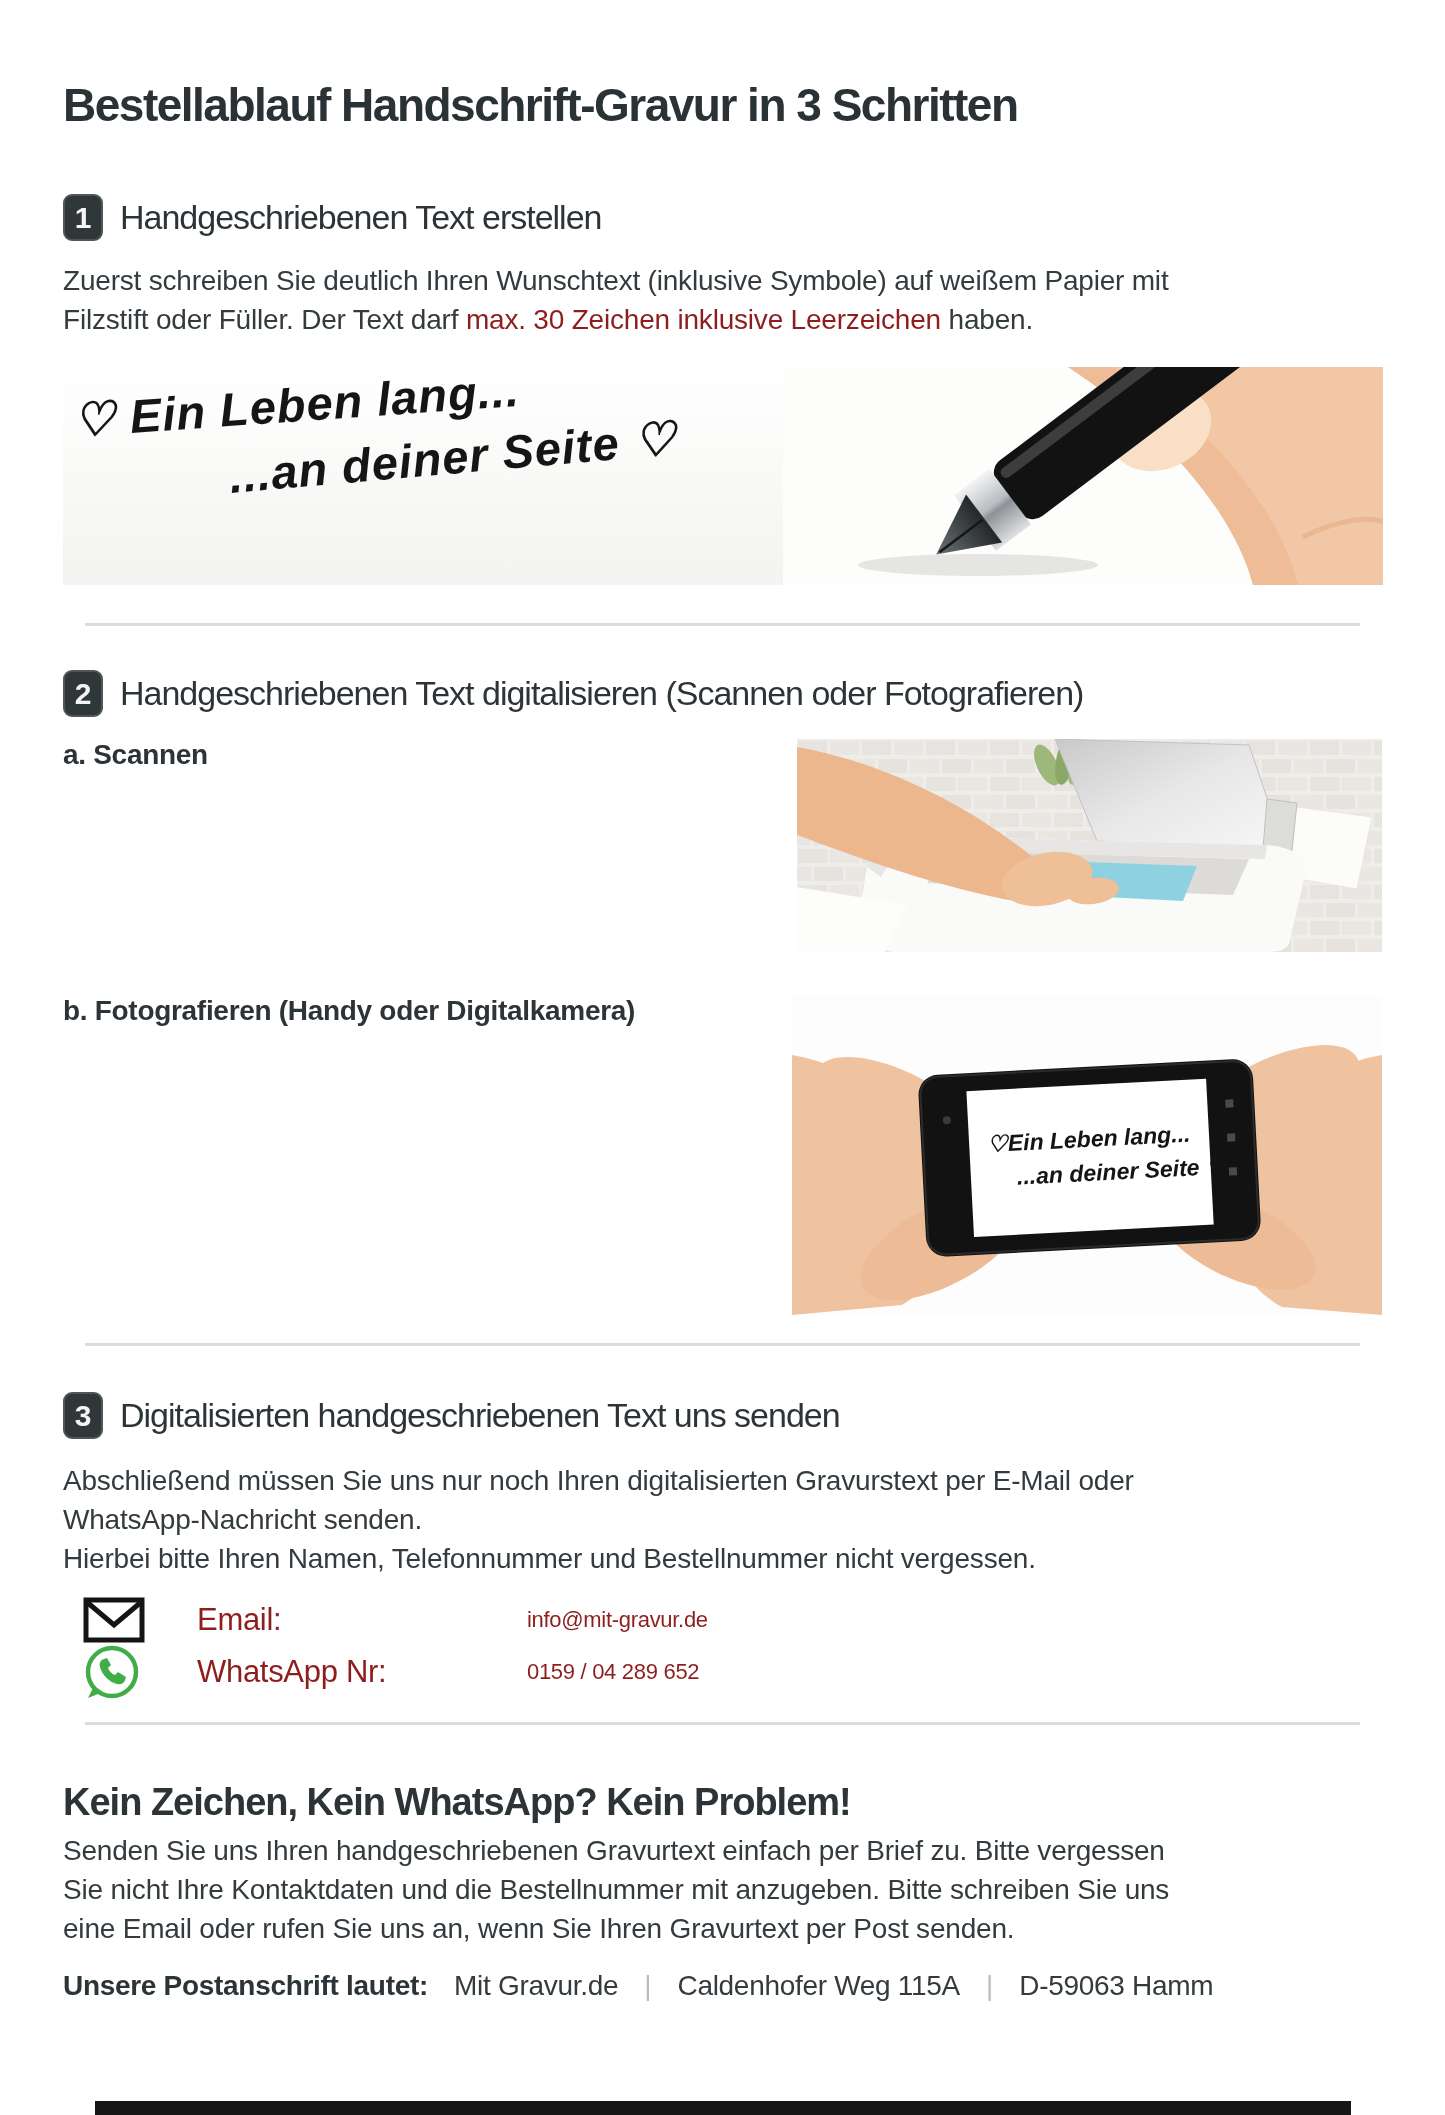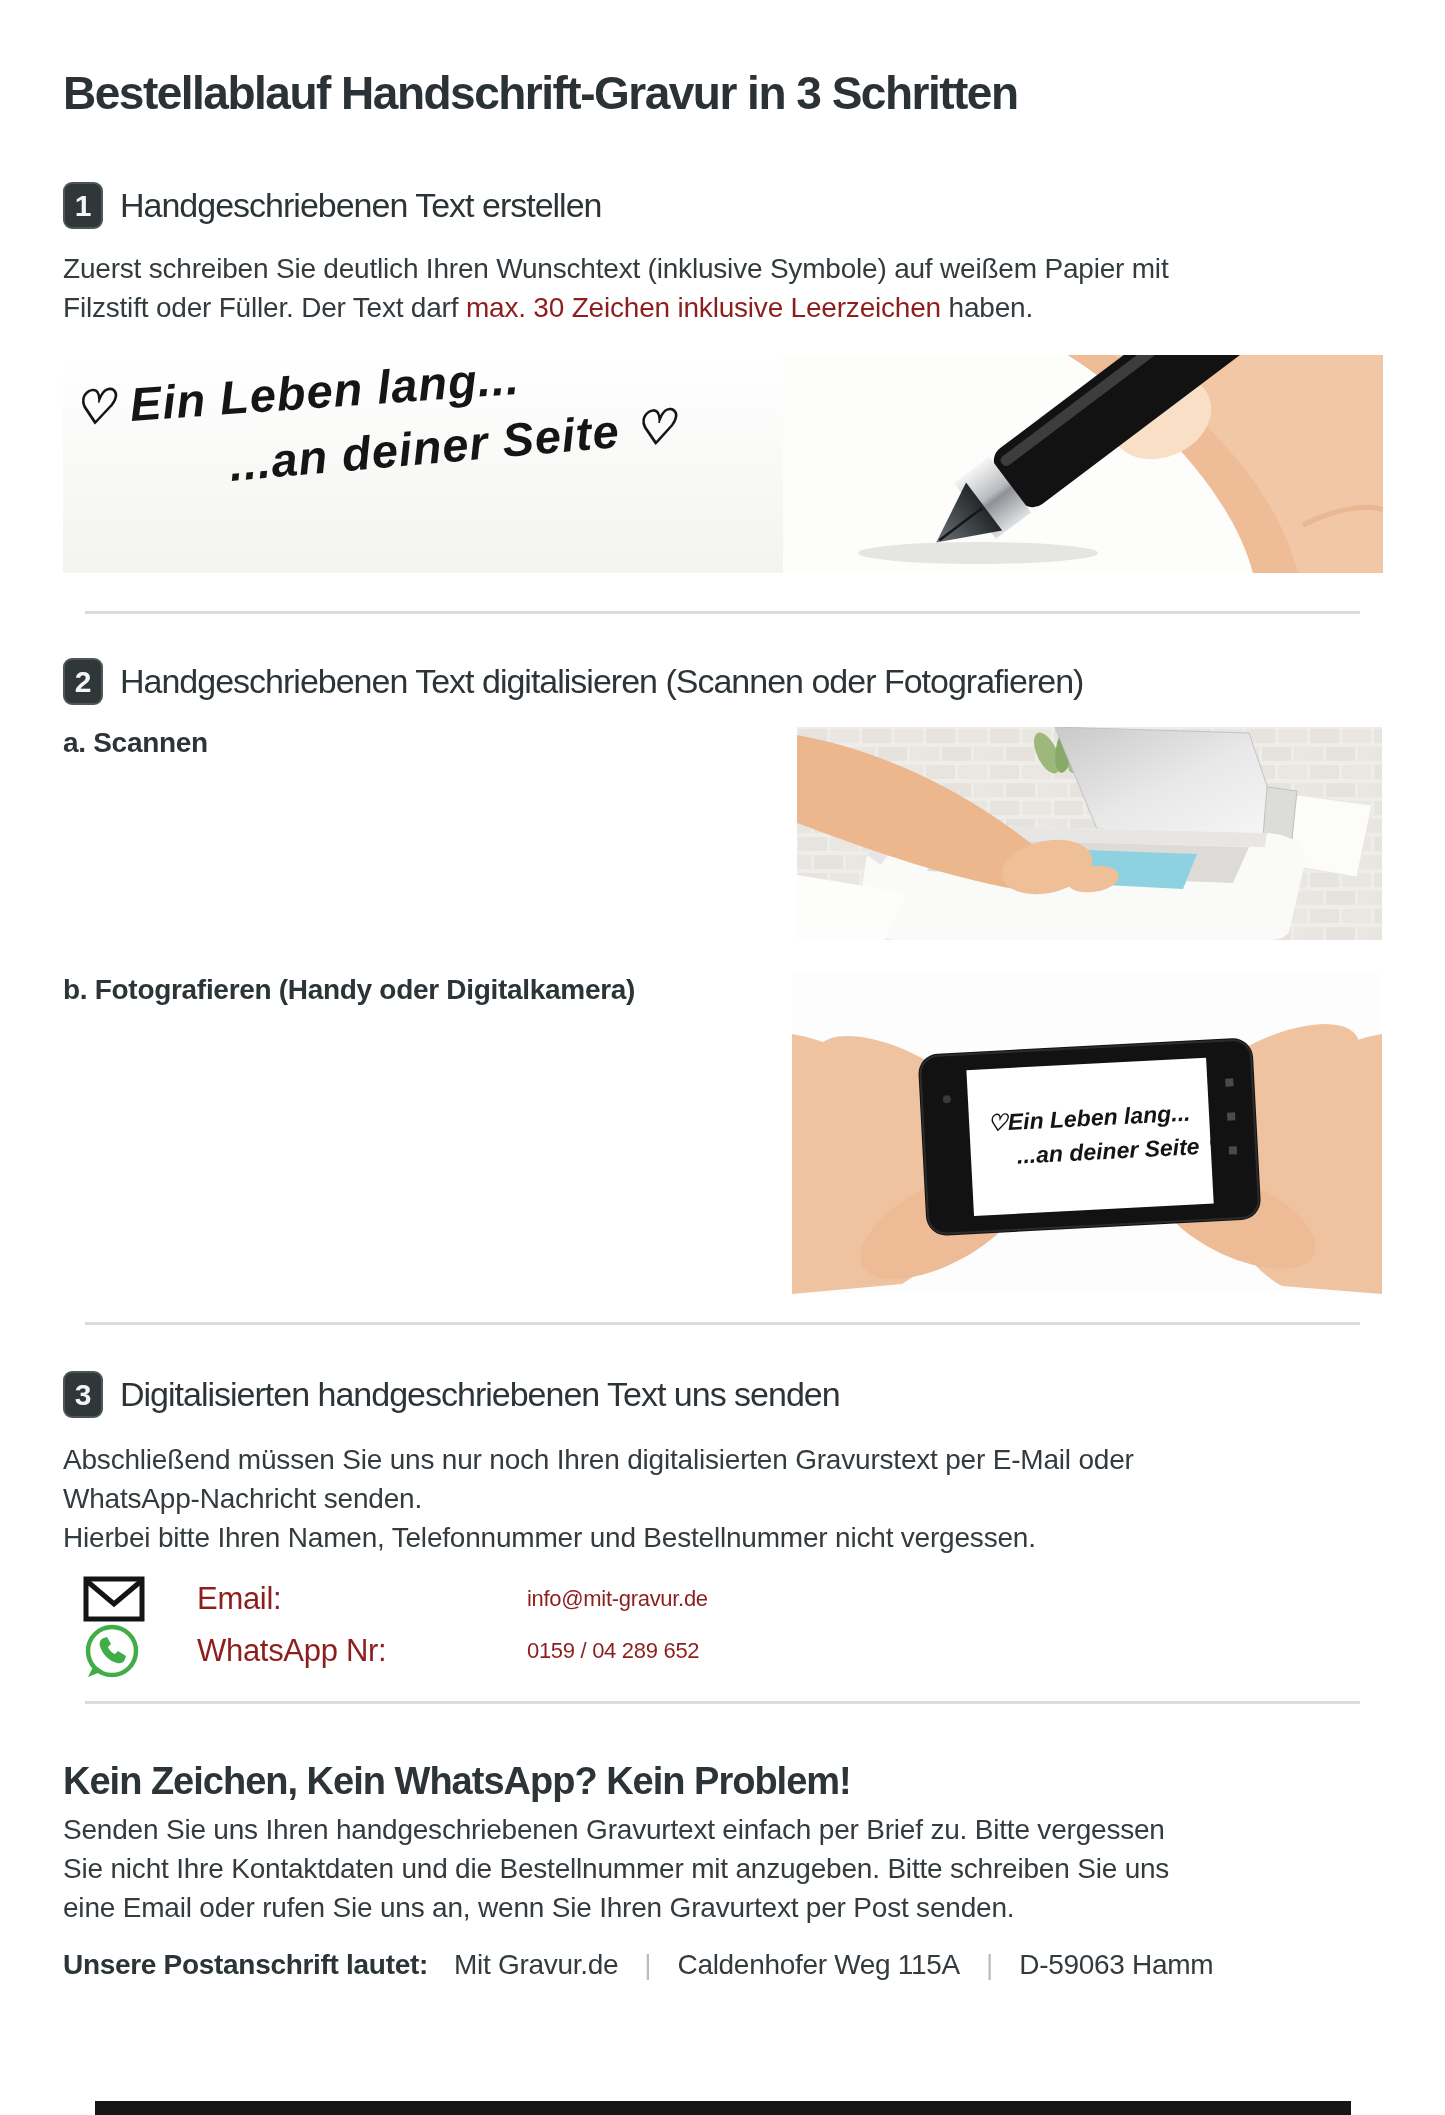--- a/index.html
+++ b/index.html
@@ -1,19 +1,19 @@
 <!DOCTYPE html>
 <html><head>
 <meta charset="utf-8">
 <style>
   * { margin:0; padding:0; box-sizing:border-box; }
   html,body { background:#ffffff; }
   body { font-family:"Liberation Sans", sans-serif; color:#323a3d; }
   .page { position:relative; width:1445px; height:2115px; background:#ffffff; overflow:hidden; }
-  .content { padding:0 63px; }
+  .content { padding:12px 63px; }
 
   .title { padding-top:66px; font-size:46px; font-weight:bold; letter-spacing:-1.5px; color:#2b3236; }
 
   .step-header { display:flex; align-items:center; gap:17px; }
   .badge { display:inline-flex; align-items:center; justify-content:center;
            min-width:40px; height:47px; padding:0 6px; border-radius:9px;
            background:#2f3739; border:2px solid #4e5658; color:#f4f4f4;
            font-size:30px; font-weight:bold; }
   .step-heading { font-size:34px; font-weight:normal; letter-spacing:-1px; color:#2c3437; }
 
@@ -32,21 +32,21 @@
   .pen-photo { position:absolute; right:0; top:0; }
 
   .divider { border:none; height:3px; background:#dcdcda; width:1275px; margin-left:22px; }
   .div1 { margin-top:38px; }
   .div2 { margin-top:24px; }
   .div3 { margin-top:24px; }
 
   .s2-header { margin-top:44px; }
   .row { display:flex; justify-content:space-between; }
   .row-a { margin-top:22px; }
-  .row-b { margin-top:30px; }
+  .row-b { margin-top:39px; }
   .col-text { width:640px; }
   .sub-heading { font-size:28px; font-weight:bold; letter-spacing:-0.3px; color:#2c3437; }
   .sub-body { margin-top:6px; }
   .col-img { flex:none; }
 
   .s3-header { margin-top:46px; }
   .s3-body { margin-top:22px; }
 
   .contact { margin-top:16px; }
   .contact-row { display:flex; align-items:center; height:52px; }

